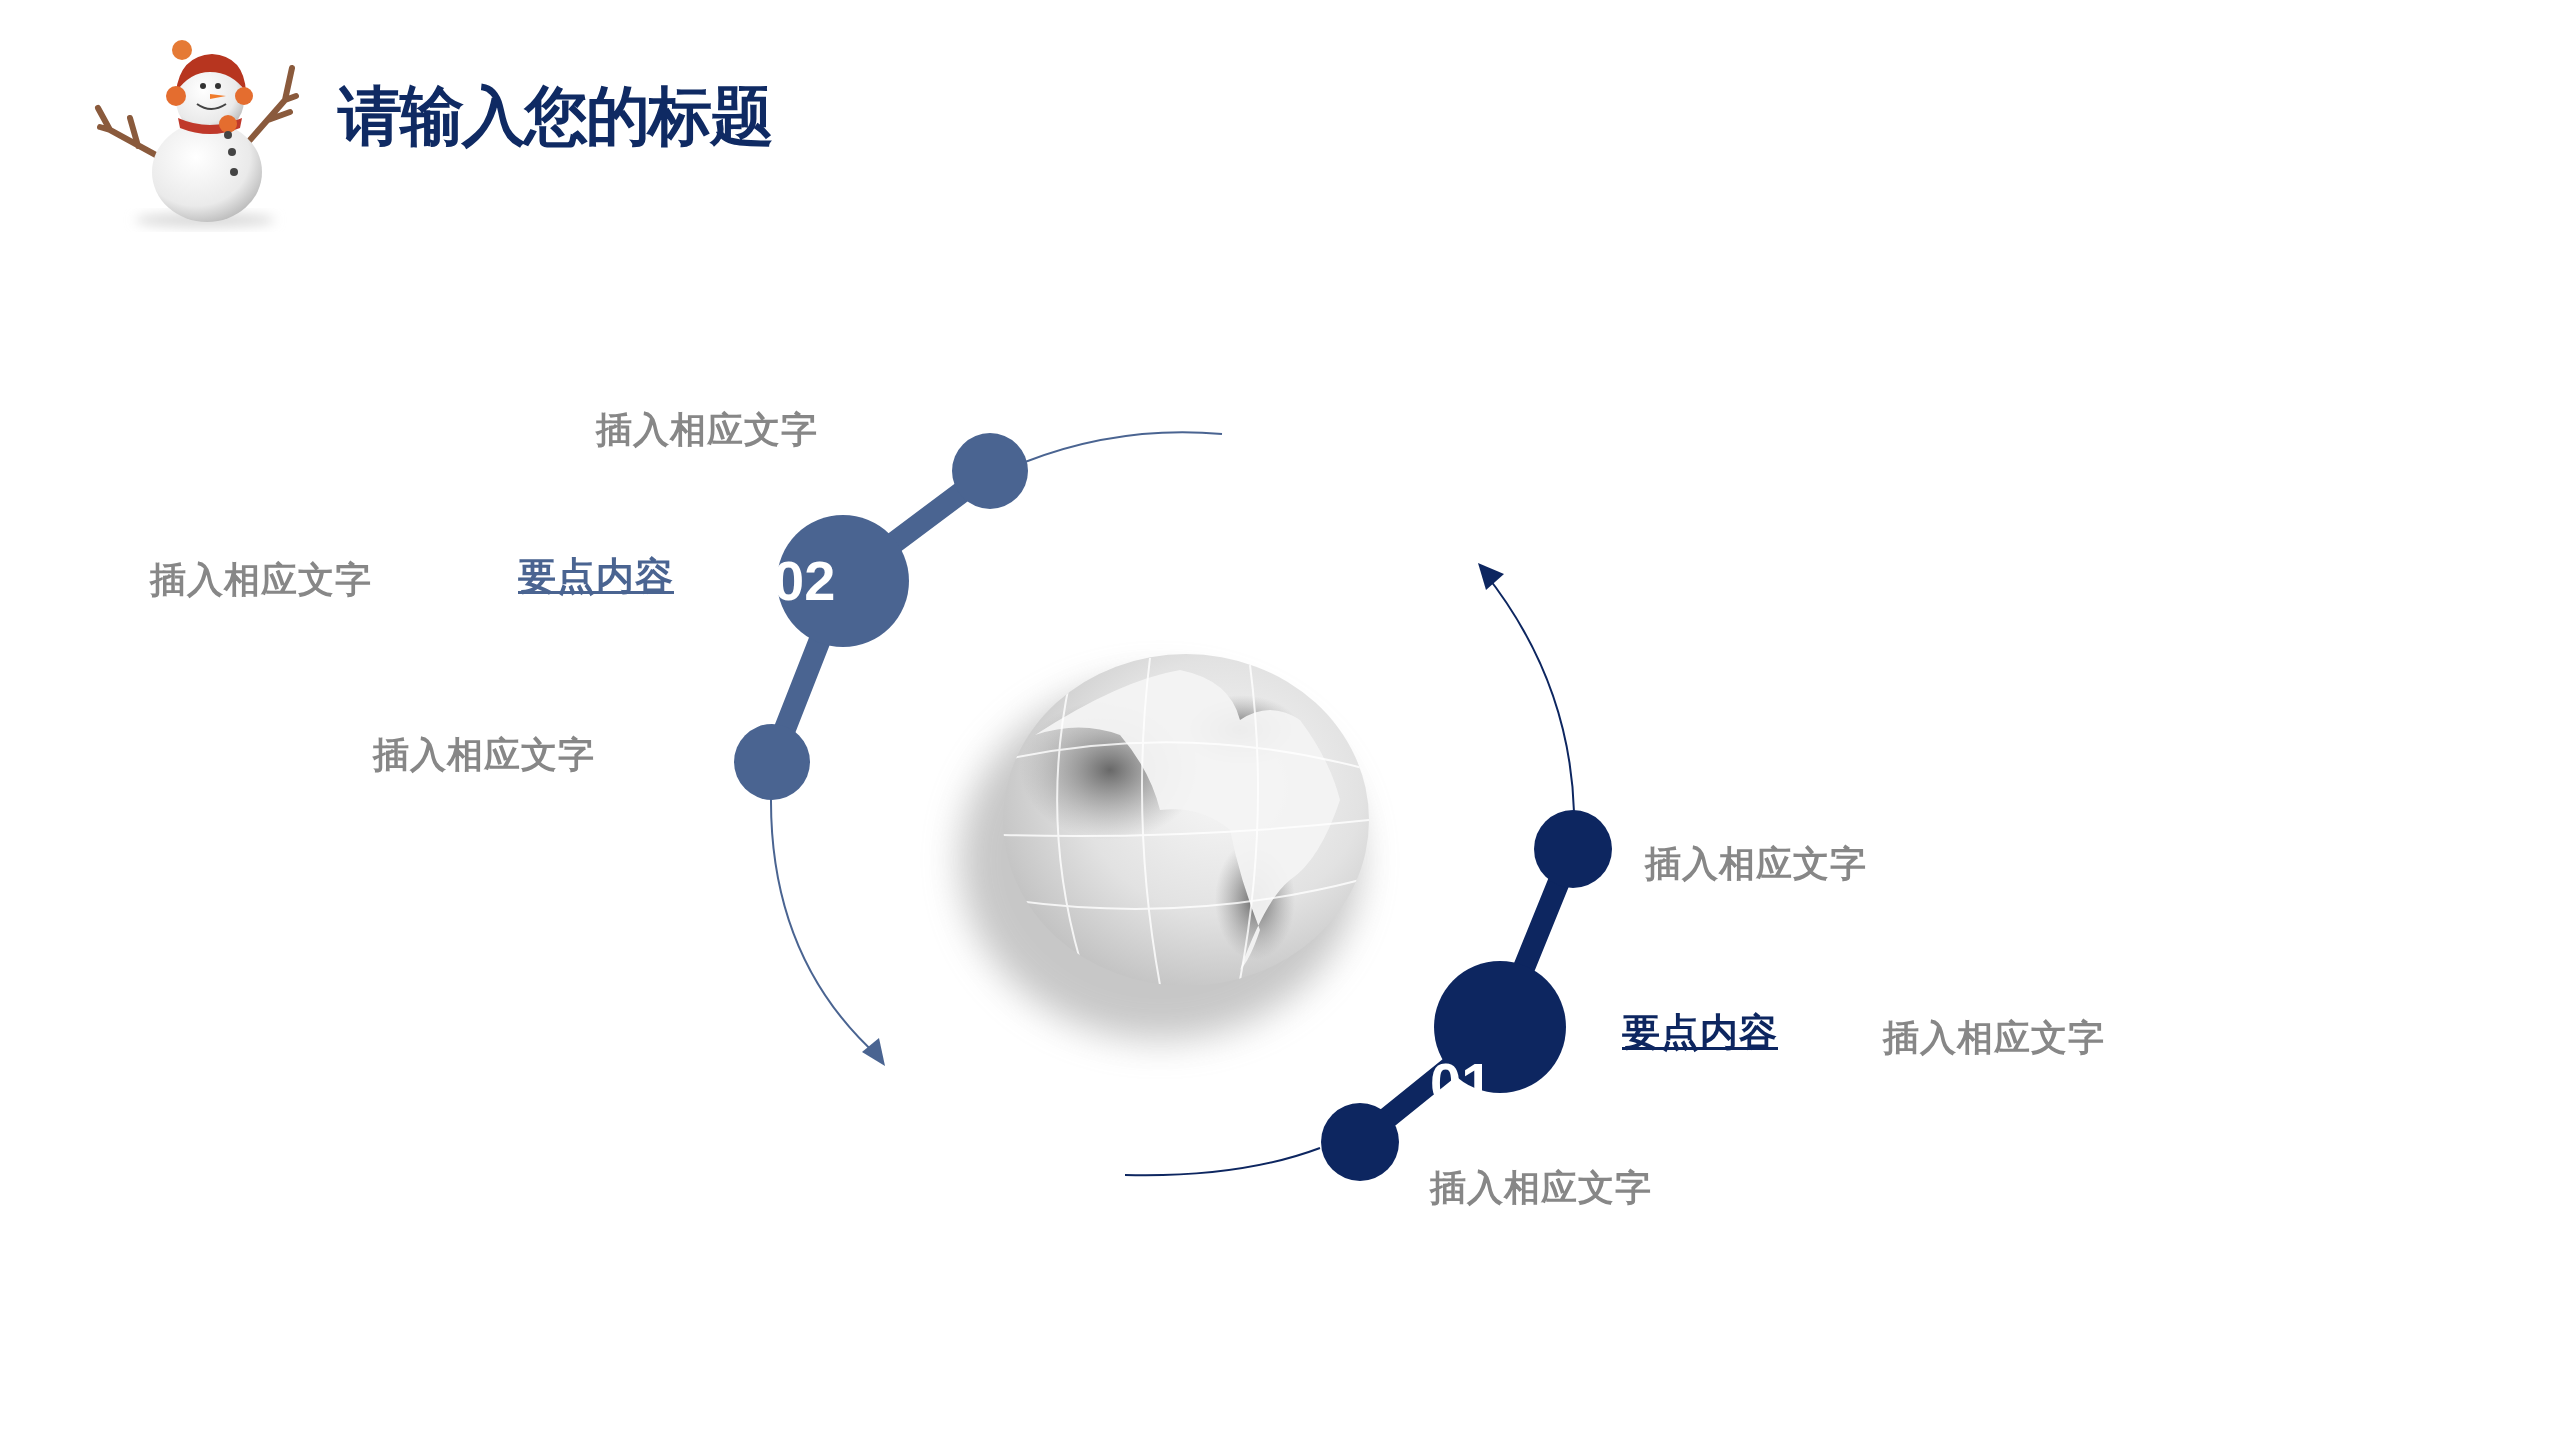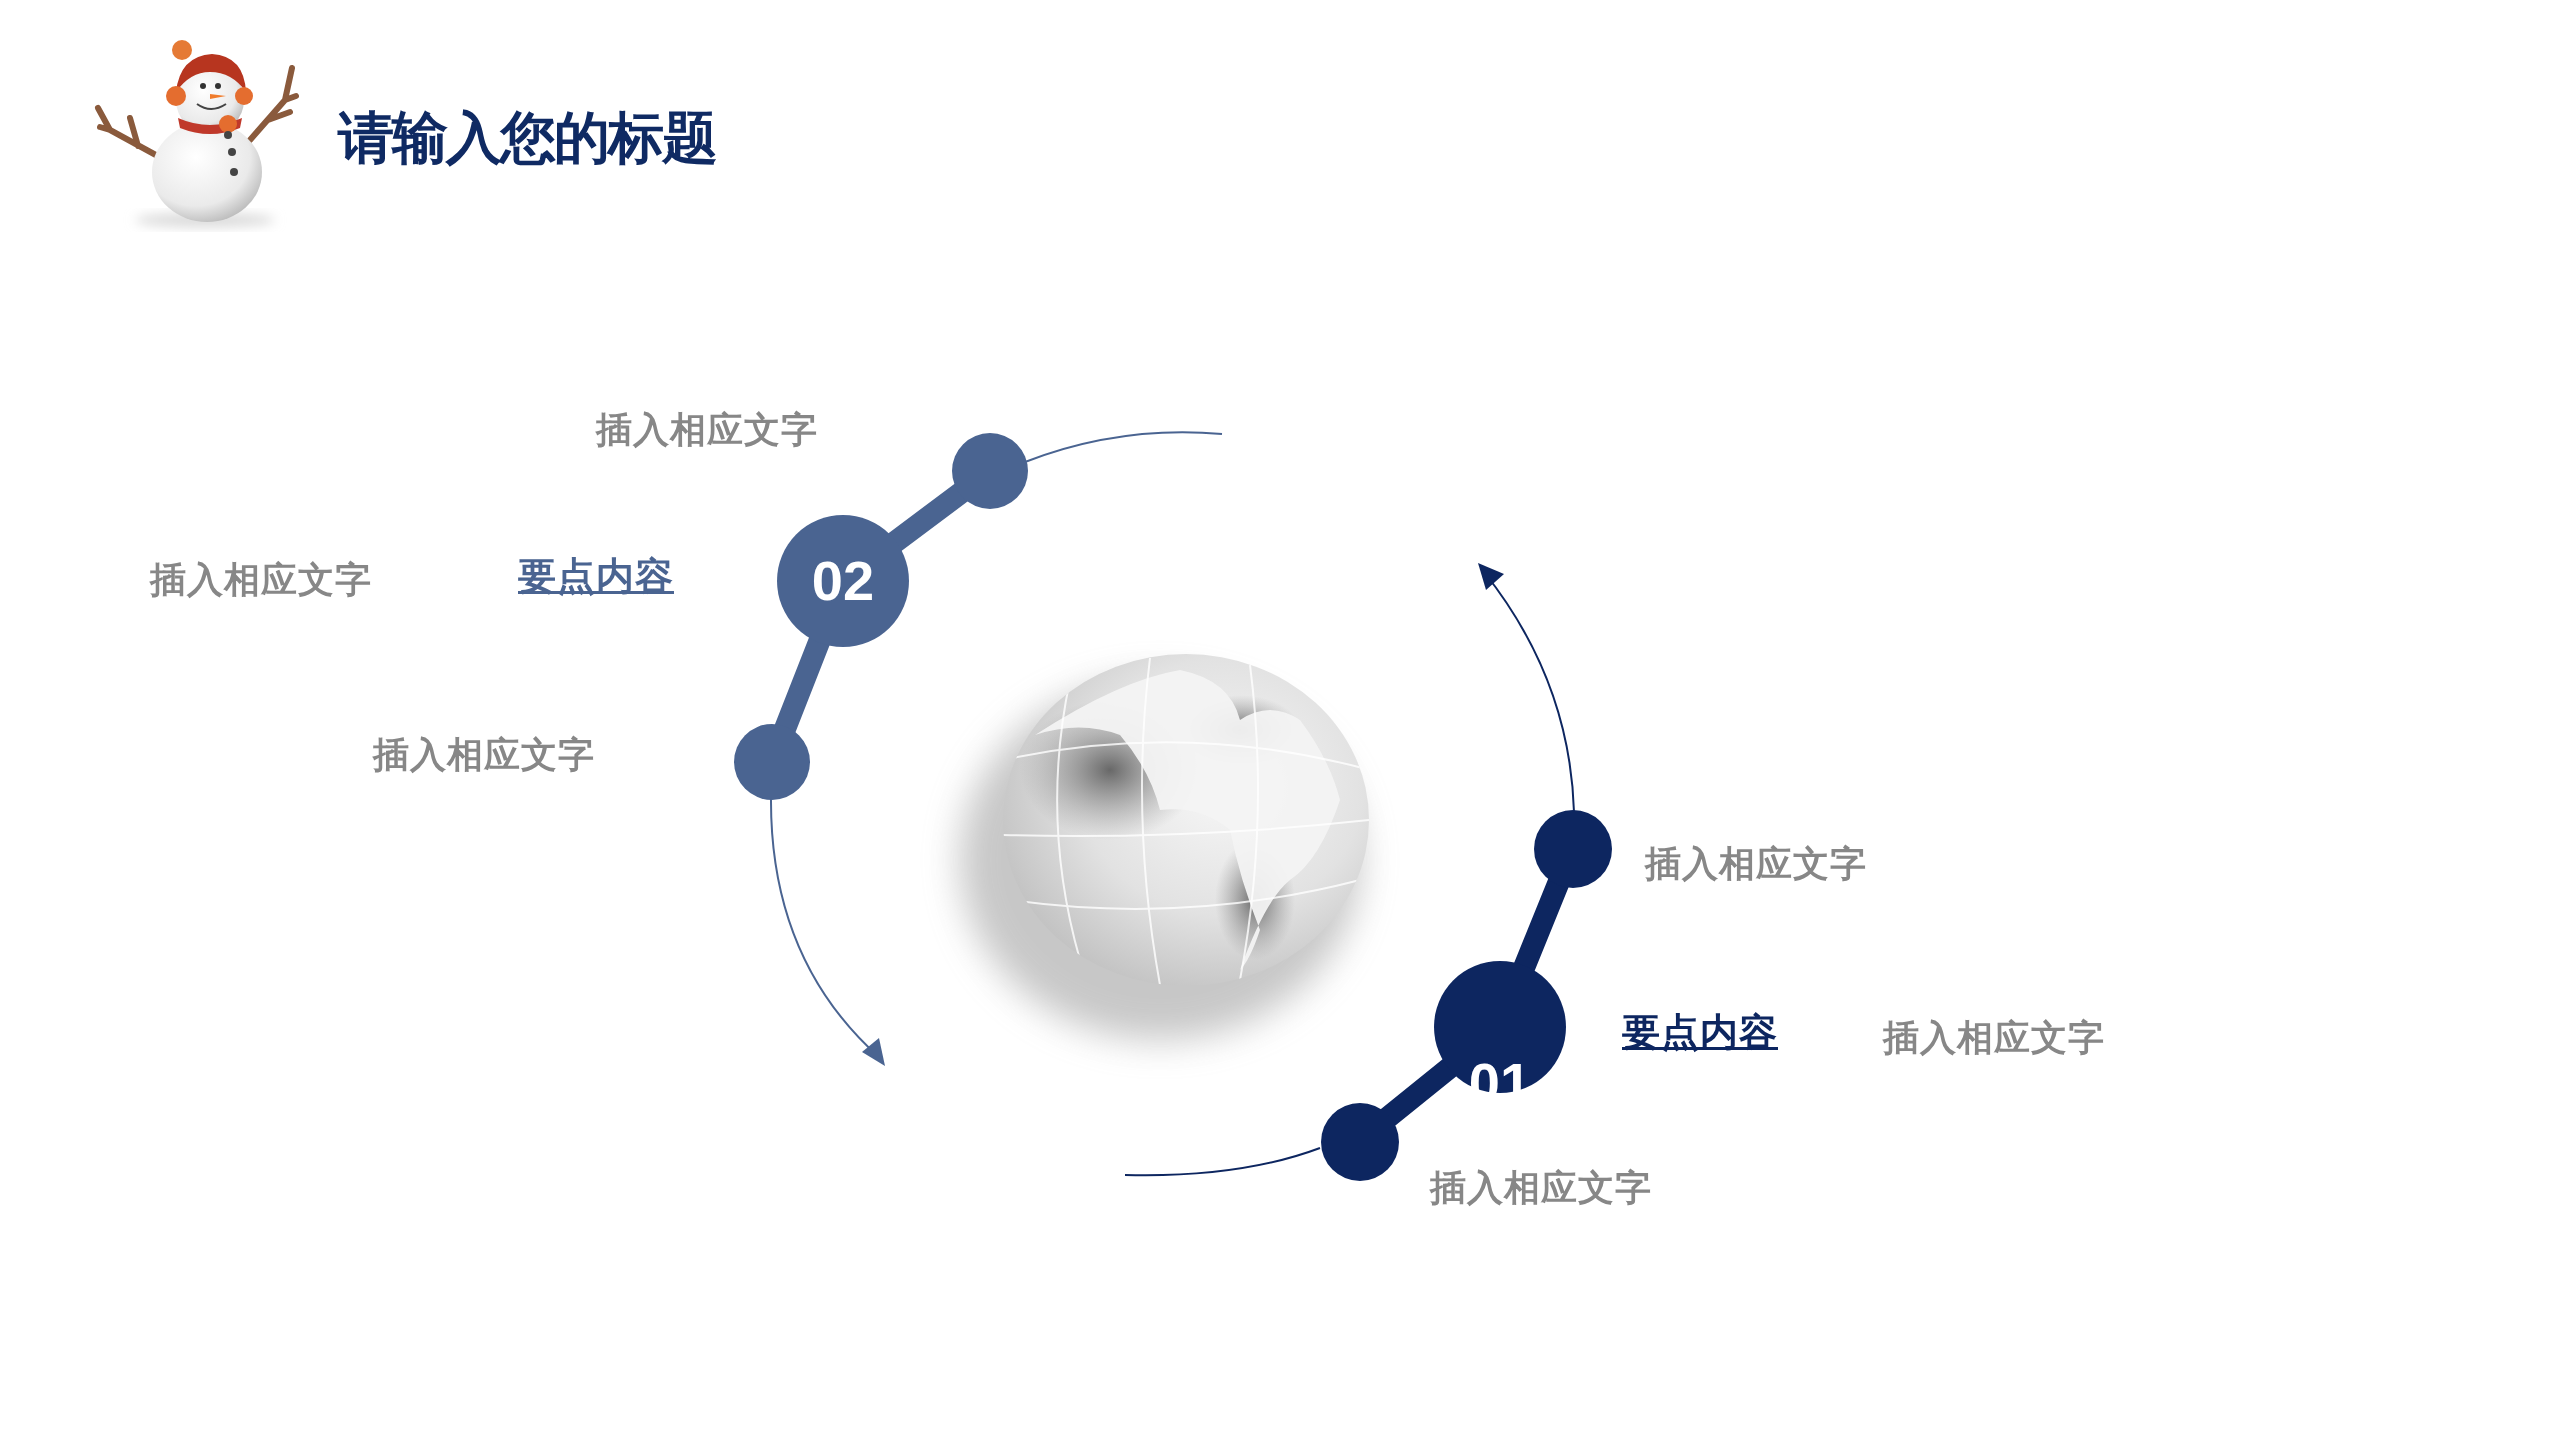--- a/index.html
+++ b/index.html
@@ -1,23 +1,23 @@
 <!DOCTYPE html>
 <html><head>
   <meta charset="utf-8">
   <style>
     html, body { margin: 0; padding: 0; }
     body { width: 2560px; height: 1440px; background: #ffffff; position: relative; overflow: hidden;
            font-family: "DejaVu Sans", "Liberation Sans", sans-serif; }
     .abs { position: absolute; white-space: nowrap; }
     #stage { position: absolute; left: 0; top: 0; width: 2560px; height: 1440px; }
-    .title { left: 338px; top: 88px; font-size: 56px; font-weight: bold; color: #0f2a63; letter-spacing: -2px; line-height: 100px; }
+    .title { left: 338px; top: 66px; font-size: 64px; font-weight: bold; color: #0f2a63; letter-spacing: -2px; line-height: 100px; }
     .gray { font-size: 36px; font-weight: bold; color: #878787; line-height: 56px; letter-spacing: 1px; }
     .key  { font-size: 38px; font-weight: bold; line-height: 58px; letter-spacing: 1px; text-decoration: underline; }
-    .num  { font-size: 56px; font-weight: bold; color: #ffffff; text-align: center; width: 140px; line-height: 70px; font-family: "Liberation Sans", sans-serif; }
+    .num  { font-size: 56px; font-weight: bold; color: #ffffff; text-align: left; width: 140px; line-height: 70px; font-family: "Liberation Sans", sans-serif; }
   </style>
 </head>
 <body>
 
 <svg id="stage" width="2560" height="1440" viewBox="0 0 2560 1440" xmlns="http://www.w3.org/2000/svg">
   <defs>
     <radialGradient id="snowBody" cx="40%" cy="35%" r="70%">
       <stop offset="0%" stop-color="#ffffff"></stop>
       <stop offset="70%" stop-color="#eaeaea"></stop>
       <stop offset="100%" stop-color="#b8b8b8"></stop>

